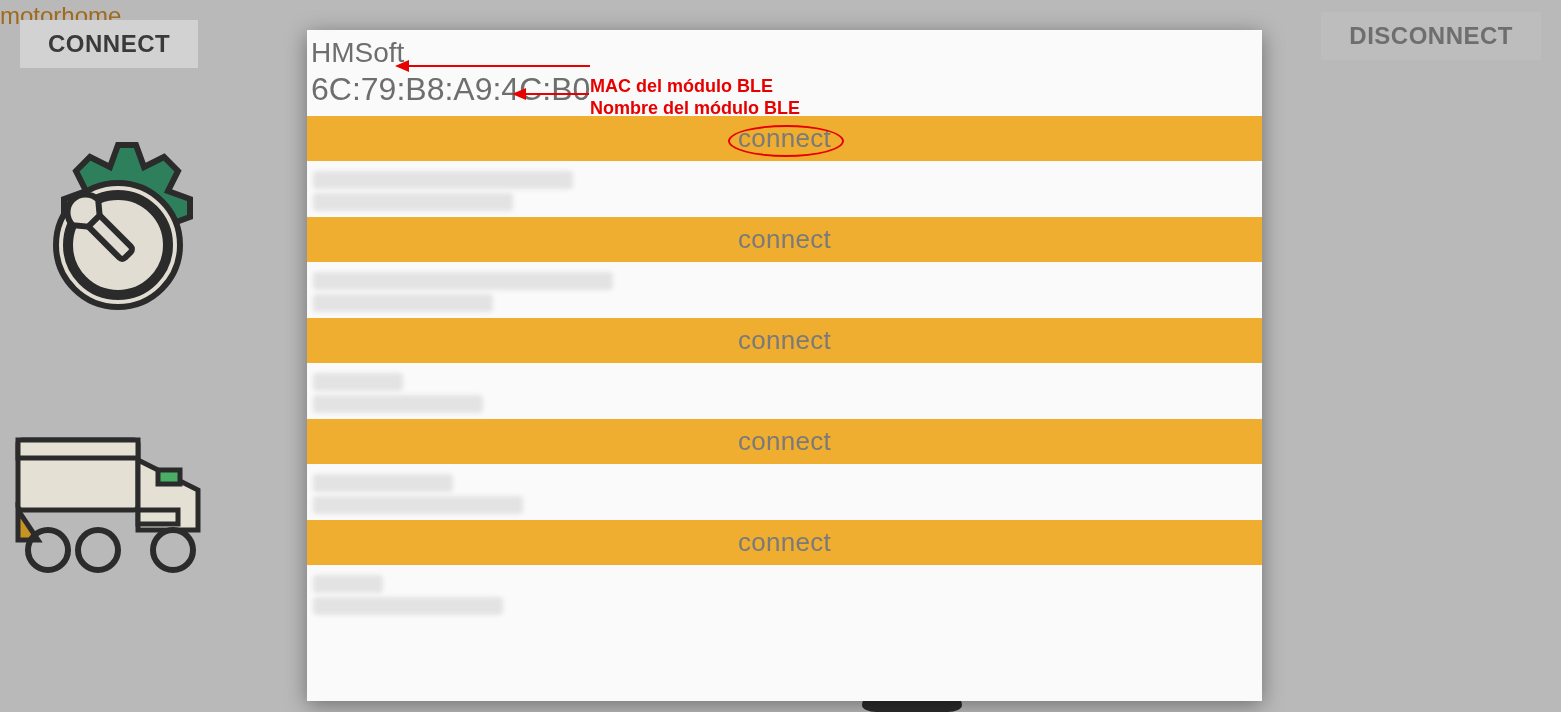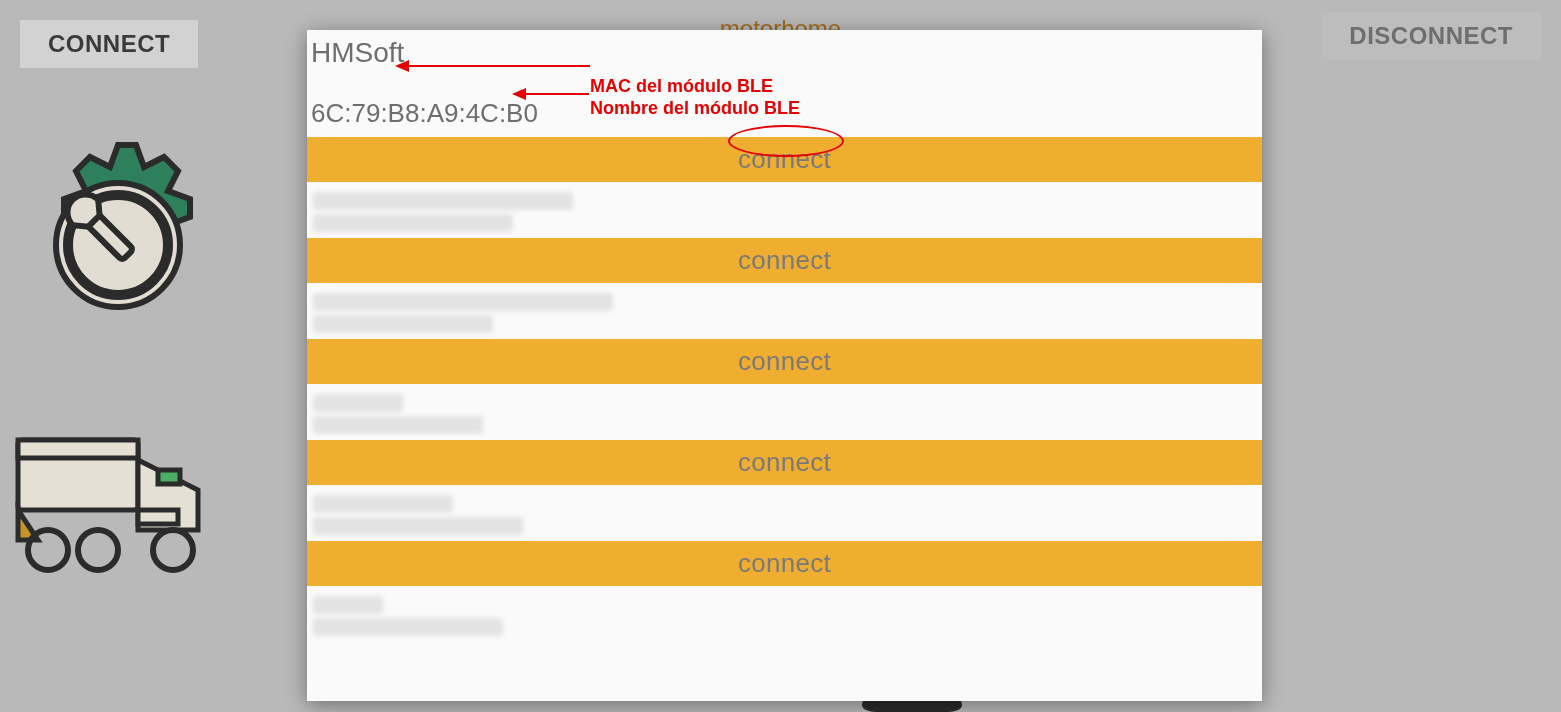--- a/index.html
+++ b/index.html
@@ -13,23 +13,23 @@
 
   
   .backdrop {
     position: absolute;
     inset: 0;
     background: #b9b9b9;
   }
 
   .app-title {
     position: absolute;
-    top: 15px;
+    top: 2px;
     left: 0; right: 0;
-    text-align: center;
+    text-align: left;
     font-size: 24px;
     color: #a06a1e;
     font-weight: 500;
   }
 
   .btn {
     background: #d2d2d2;
     border: none;
     font-size: 24px;
     font-weight: 700;
@@ -77,25 +77,24 @@
     overflow: hidden;
   }
 
   .dev-name {
     font-size: 28px;
     color: #6e6e6e;
     padding: 6px 4px 0 4px;
     line-height: 1.2;
   }
   .dev-mac {
-    font-size: 26px;
+    font-size: 32px;
     color: #6e6e6e;
     padding: 0 4px 8px 4px;
     line-height: 1.2;
-    margin-top: 28px;
   }
 
   .connect-bar {
     background: #efae2f;
     color: #7a7a7a;
     font-size: 26px;
     text-align: center;
     padding: 7px 0;
     letter-spacing: 0.3px;
   }

